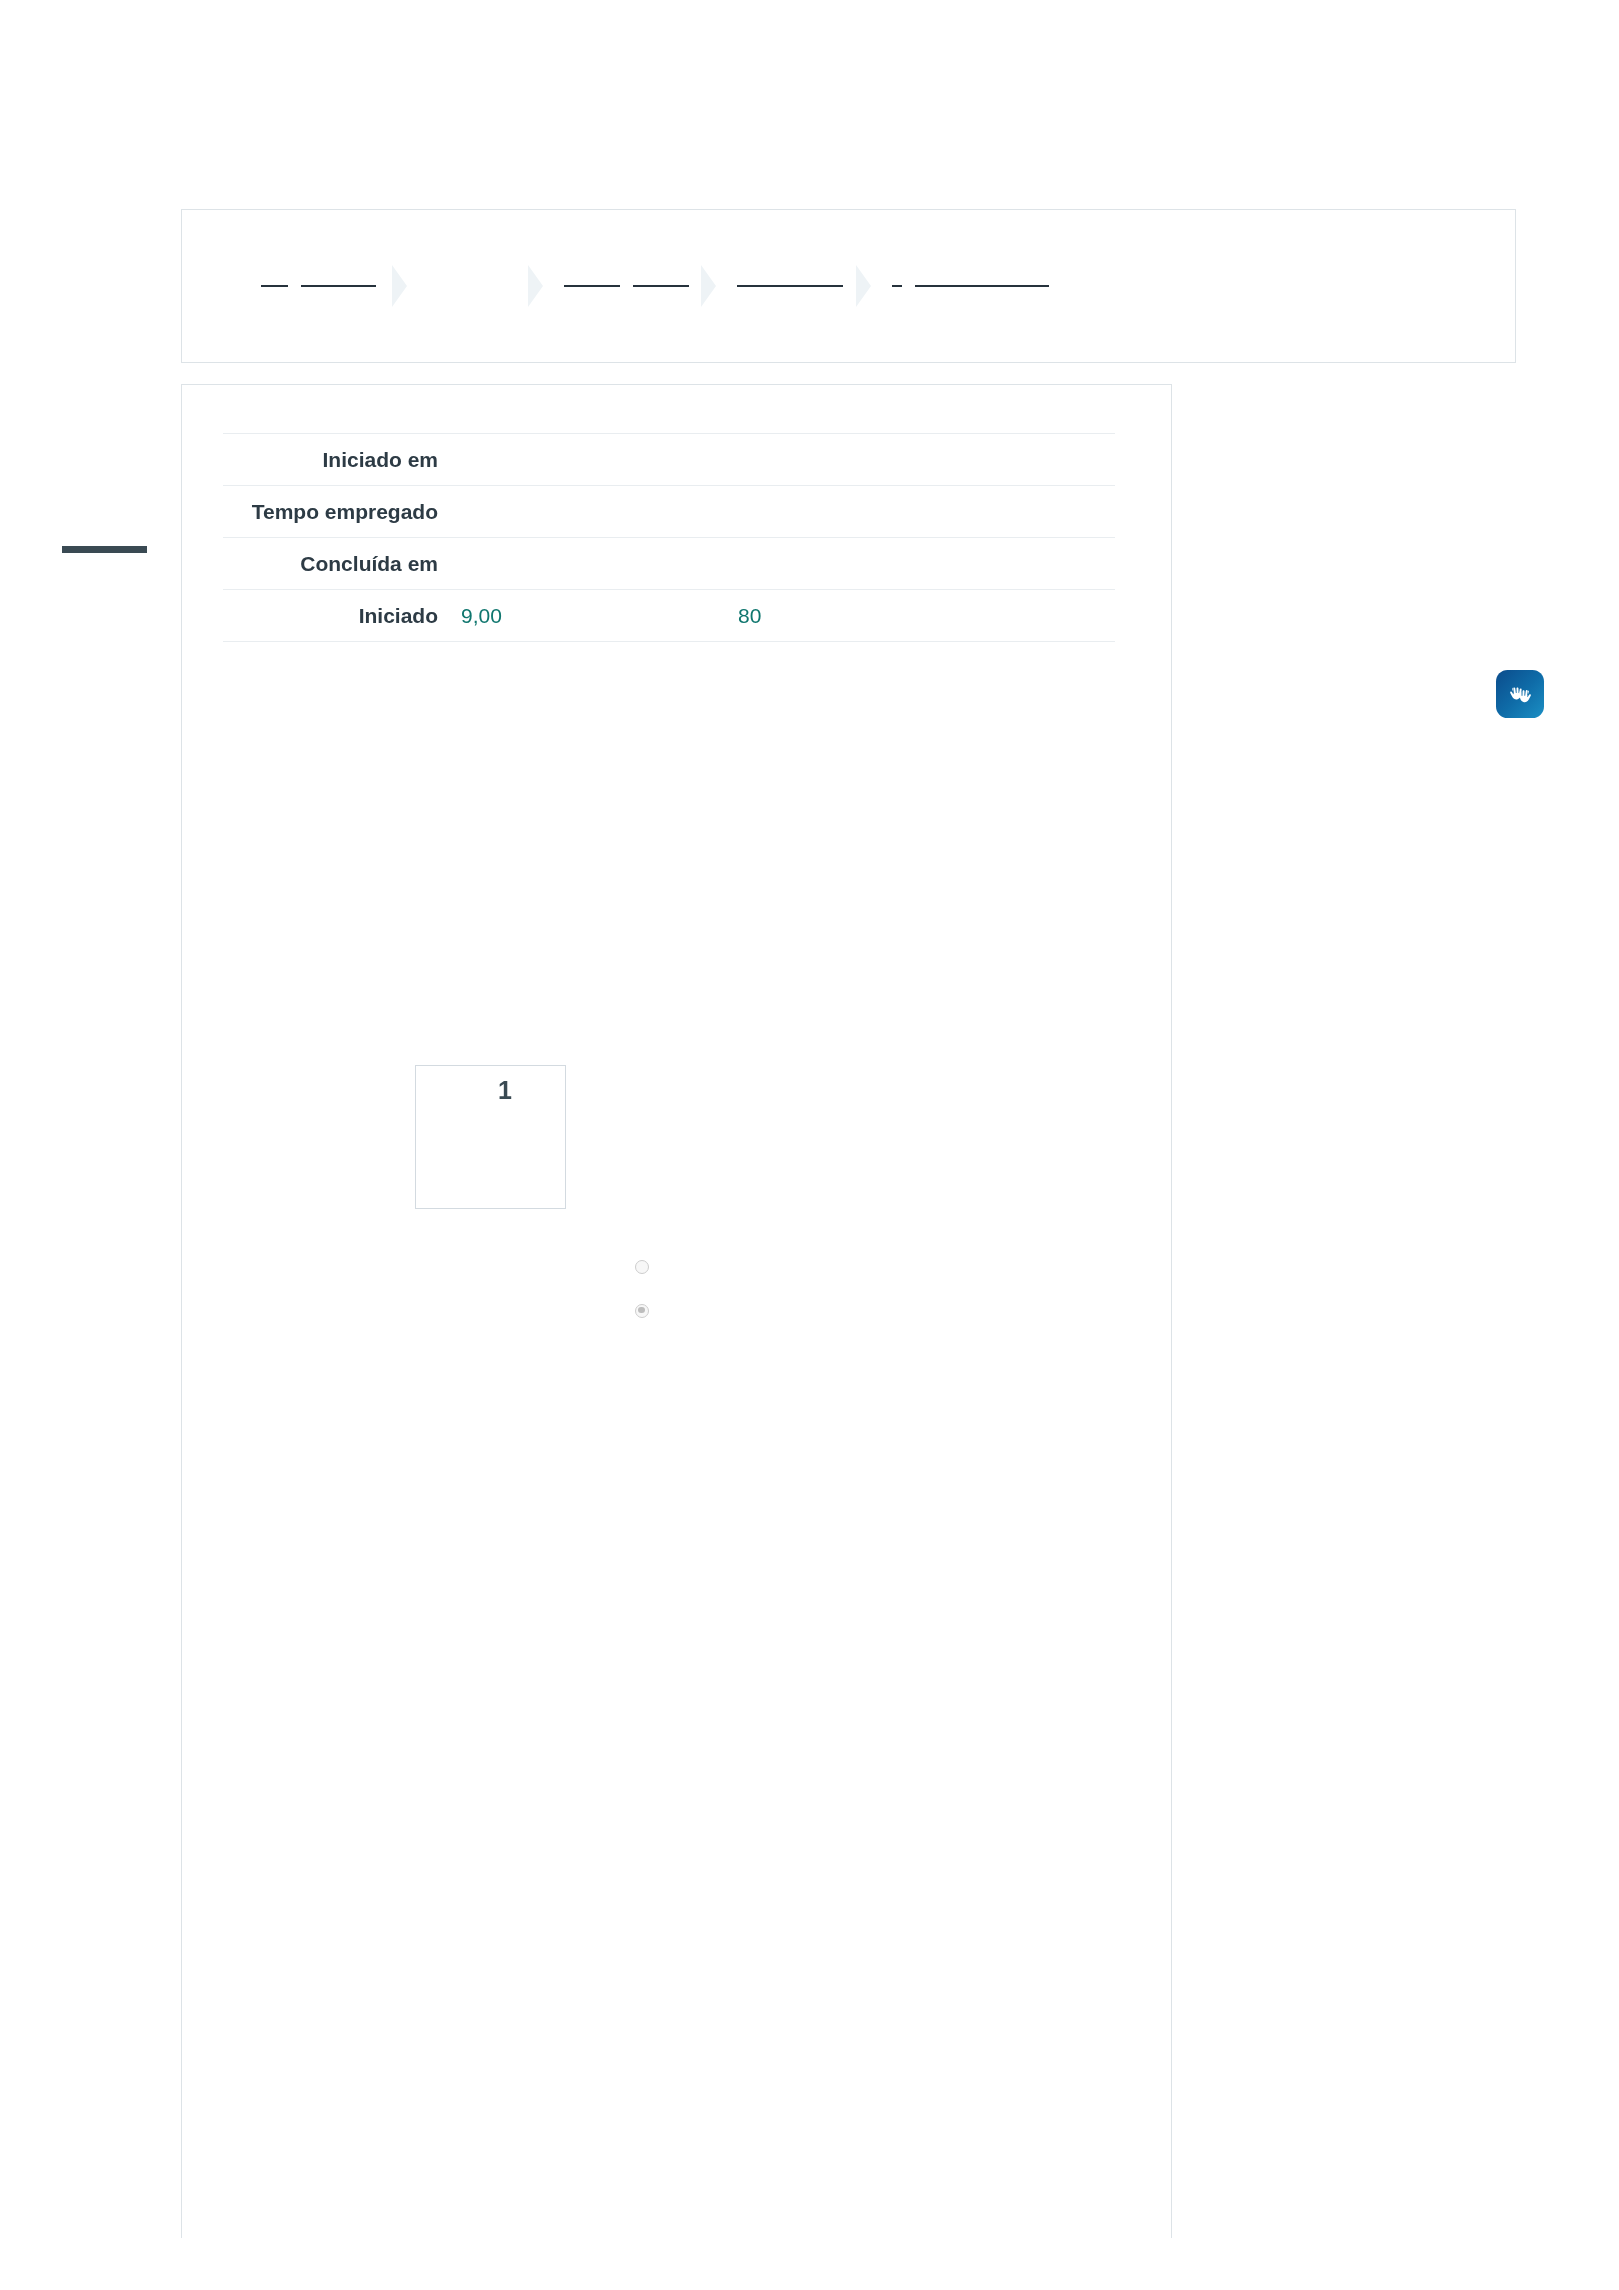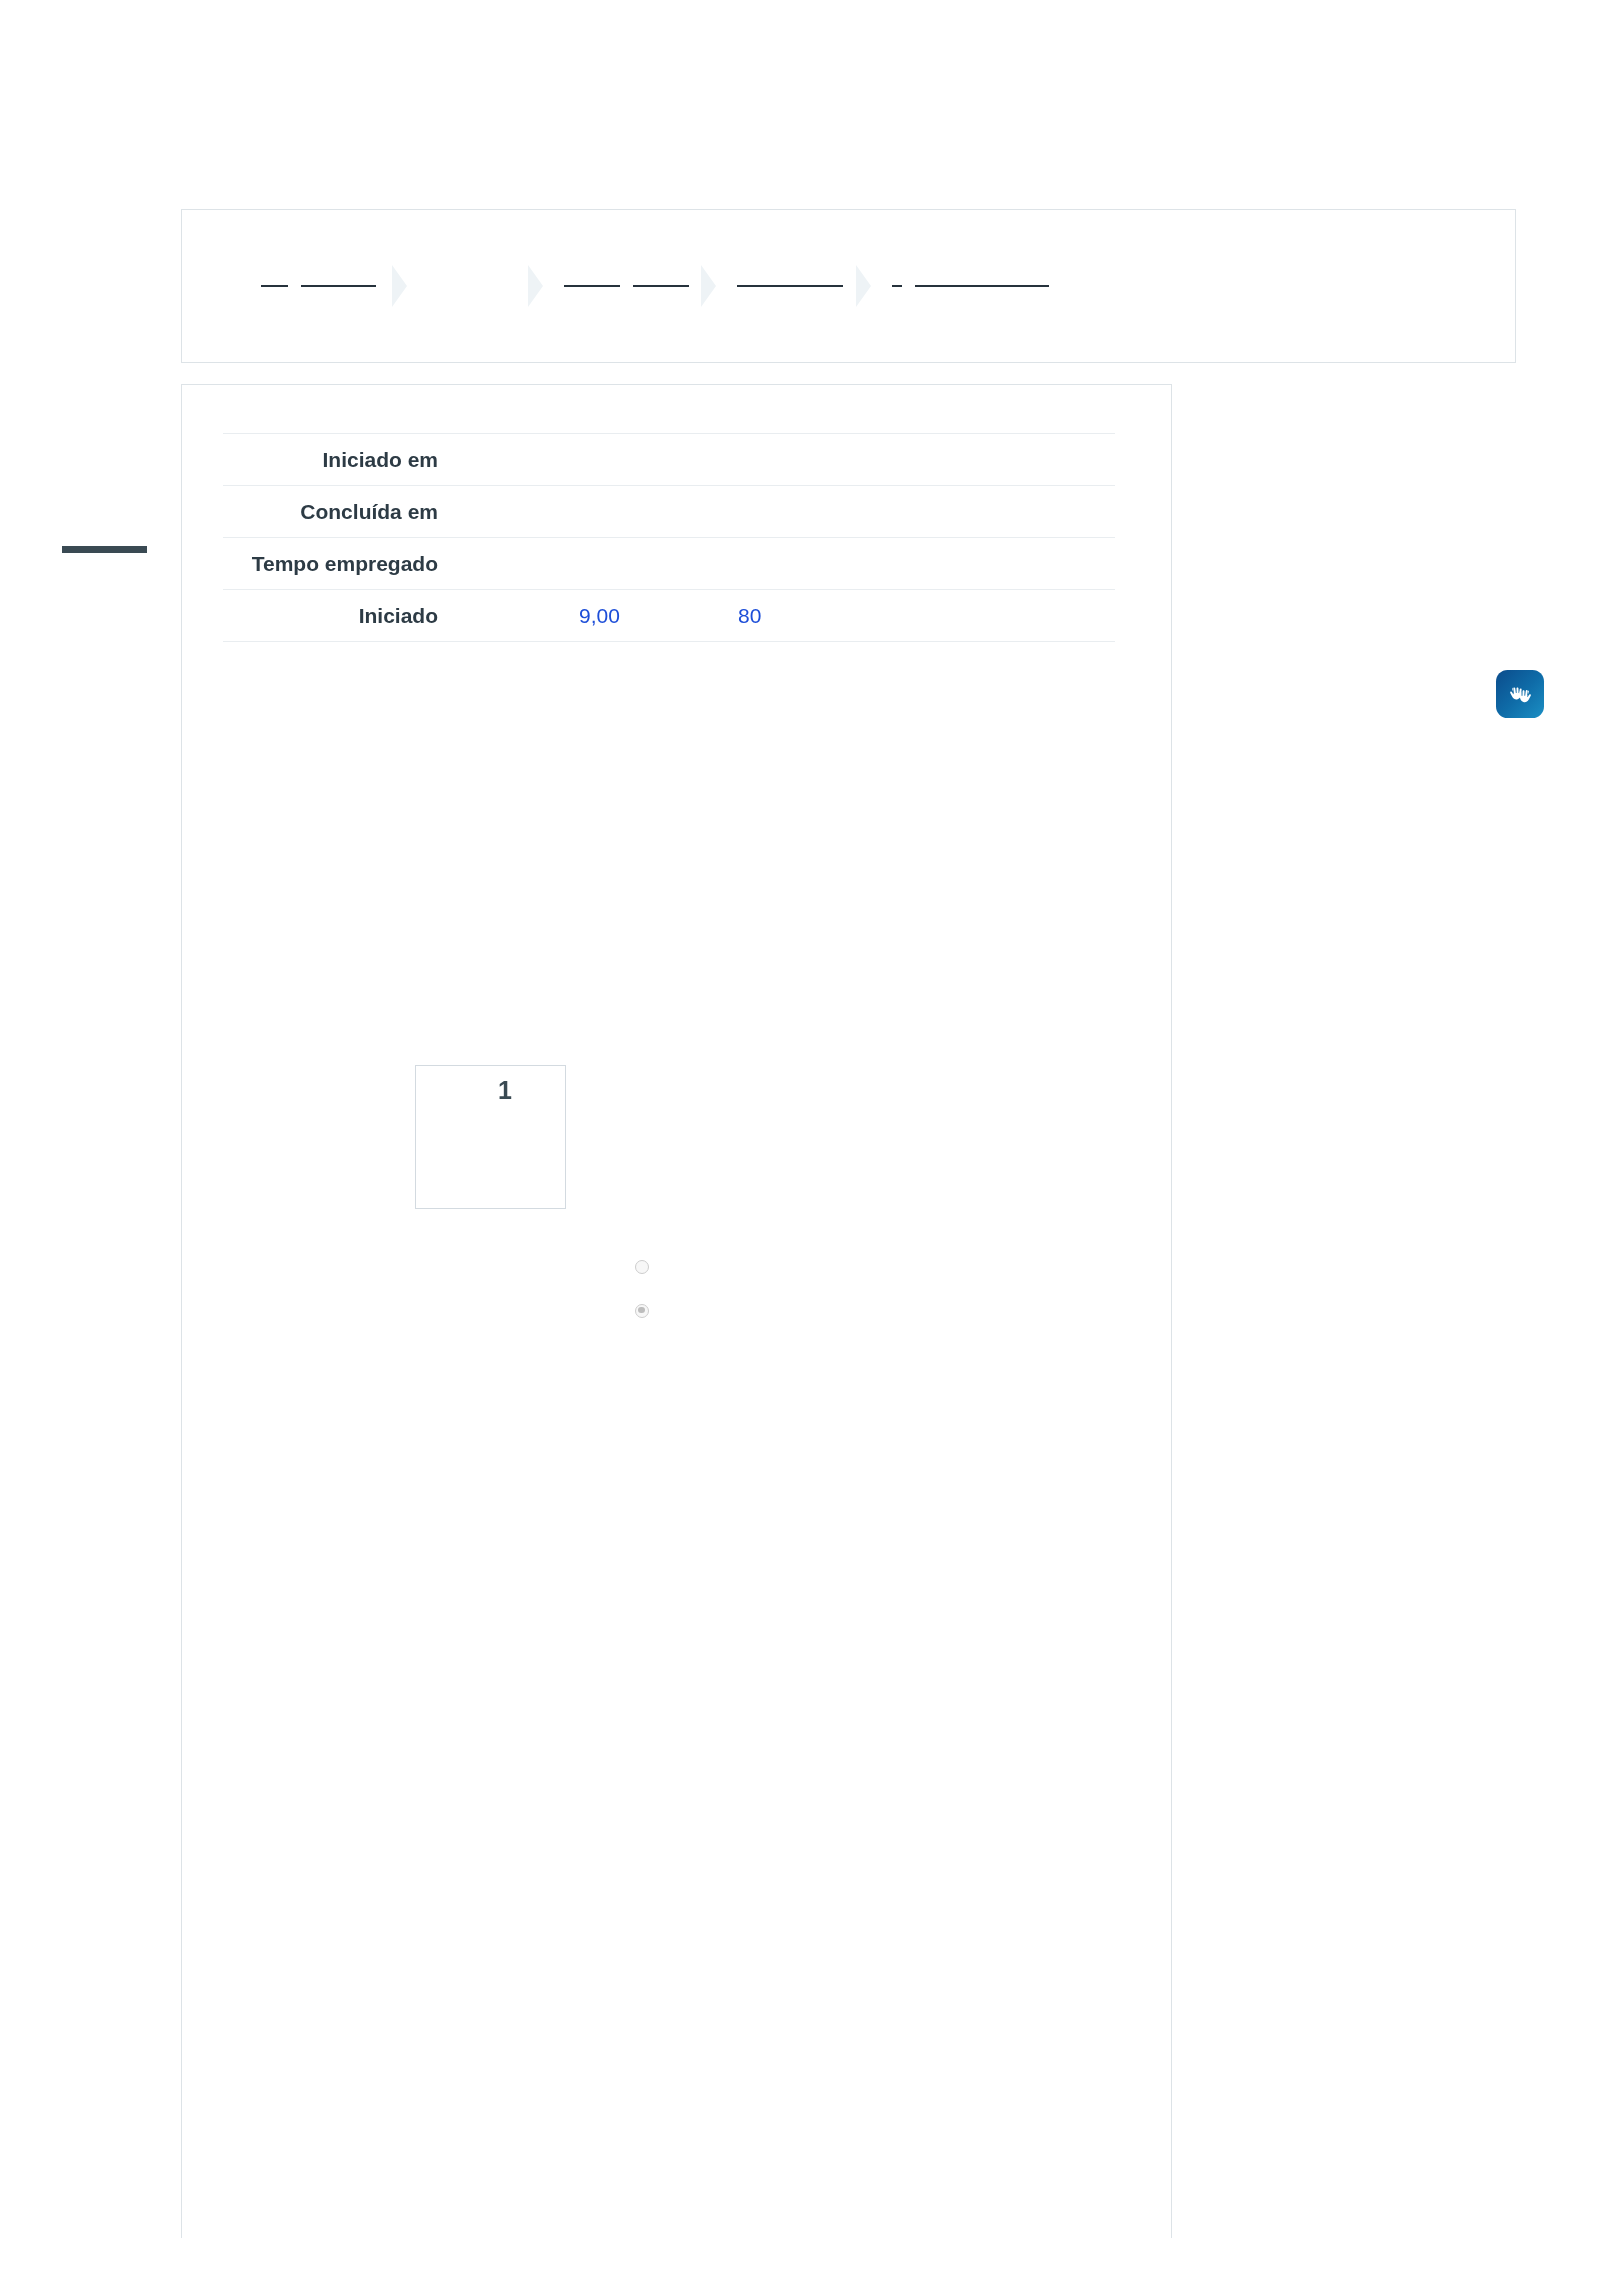--- a/index.html
+++ b/index.html
@@ -110,27 +110,27 @@
     text-align: right;
     vertical-align: top;
     padding: 10.6px 9.6px 10.6px 0;
     font-size: 21px;
     font-weight: 600;
     line-height: 1.42;
     color: #2d3b45;
     white-space: normal;
   }
   .info-table td {
-    text-align: center;
+    text-align: left;
     vertical-align: top;
     padding: 10.6px 0 10.6px 13.4px;
     font-size: 21px;
     font-weight: 400;
     line-height: 1.42;
-    color: #1d4ed8;
+    color: #0f766e;
   }
   .grade-cell {
     display: flex;
     align-items: baseline;
   }
   .grade-value { width: 277px; flex: 0 0 auto; }
   .grade-percent { flex: 0 0 auto; }
 
   
   .question-box {
@@ -254,25 +254,25 @@
 
 <div class="content-card">
 
   <table class="info-table">
     <tbody>
       <tr>
         <th>Iniciado em</th>
         <td></td>
       </tr>
       <tr>
-        <th>Concluída em</th>
+        <th>Tempo empregado</th>
         <td></td>
       </tr>
       <tr>
-        <th>Tempo empregado</th>
+        <th>Concluída em</th>
         <td></td>
       </tr>
       <tr>
         <th>Iniciado</th>
         <td>
           <div class="grade-cell">
             <span class="grade-value">9,00</span>
             <span class="grade-percent">80</span>
           </div>
         </td>

